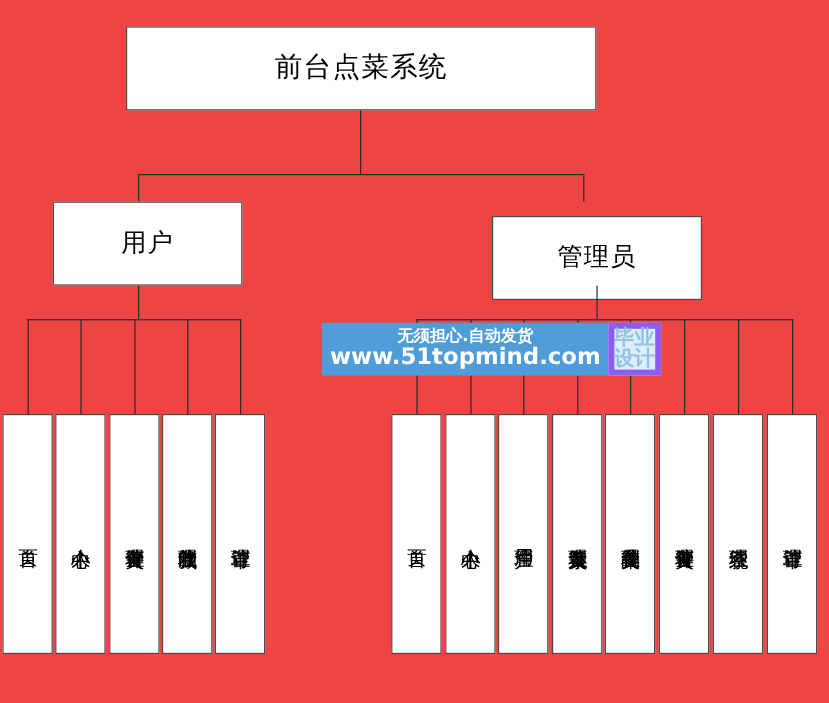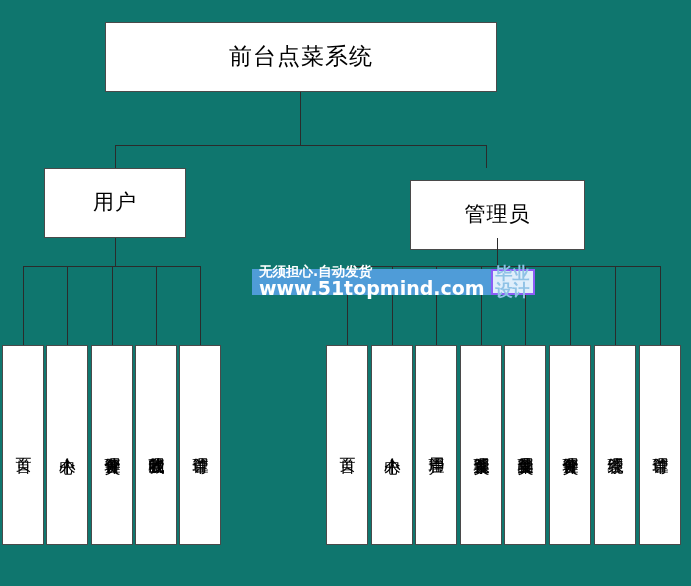--- a/index.html
+++ b/index.html
@@ -8,22 +8,23 @@
     padding: 0;
     background: #ffffff;
   }
   body {
     font-family: "DejaVu Sans", "Liberation Sans", sans-serif;
   }
   #diagram-canvas {
     position: relative;
     width: 691px;
     height: 586px;
-    background: #0f766e;
+    background: #ef4444;
     overflow: hidden;
+    text-align: center;
   }
   
   .node {
     position: absolute;
     box-sizing: border-box;
     background: #ffffff;
     border: 1.3px solid #4a4a4a;
     display: flex;
     align-items: center;
     justify-content: center;
@@ -81,21 +82,21 @@
   #watermark .wm-line2 {
     color: #ffffff;
     font-size: 19px;
     font-weight: bold;
     letter-spacing: 0px;
     white-space: nowrap;
     line-height: 1.05;
   }
   #watermark .wm-badge {
     background: #dfeefb;
-    border: 2px solid #8b5cf6;
+    border: 5px solid #8b5cf6;
     box-sizing: border-box;
     width: 44px;
     display: flex;
     flex-direction: column;
     align-items: center;
     justify-content: center;
     color: #8fc2e6;
     font-size: 17px;
     font-weight: bold;
     line-height: 1.02;
@@ -108,21 +109,21 @@
 
   <div class="node node-root" style="left:105px; top:22px; width:392px; height:70px;">前台点菜系统</div>
 
   <div class="conn conn-v" style="left:300px; top:92px; height:53px;"></div>
 
   <div class="conn conn-h" style="left:115px; top:145px; width:371px;"></div>
 
   <div class="conn conn-v" style="left:115px; top:145px; height:23px;"></div>
   <div class="conn conn-v" style="left:486px; top:145px; height:23px;"></div>
 
-  <div class="node node-branch" style="left:44px; top:168px; width:142px; height:70px;">用户</div>
+  <div class="node node-branch" style="left:44px; top:168px; width:158px; height:70px;">用户</div>
 
   <div class="node node-branch" style="left:410px; top:168px; width:175px; height:70px;margin-top:12px;">管理员</div>
 
   <div class="conn conn-v" style="left:115px; top:238px; height:28px;"></div>
   <div class="conn conn-h" style="left:23px; top:266px; width:178px;"></div>
 
   <div class="conn conn-v" style="left:23px;  top:266px; height:79px;"></div>
   <div class="conn conn-v" style="left:67px;  top:266px; height:79px;"></div>
   <div class="conn conn-v" style="left:112px; top:266px; height:79px;"></div>
   <div class="conn conn-v" style="left:156px; top:266px; height:79px;"></div>
@@ -148,21 +149,21 @@
 
   <div class="node node-leaf" style="left:326px; top:345px; width:42px; height:200px;">首页</div>
   <div class="node node-leaf" style="left:371px; top:345px; width:42px; height:200px;">个人中心</div>
   <div class="node node-leaf" style="left:415px; top:345px; width:42px; height:200px;">用户管理</div>
   <div class="node node-leaf" style="left:460px; top:345px; width:42px; height:200px;">美食菜系管理</div>
   <div class="node node-leaf" style="left:504px; top:345px; width:42px; height:200px;">美食菜品管理</div>
   <div class="node node-leaf" style="left:549px; top:345px; width:42px; height:200px;">美食评分管理</div>
   <div class="node node-leaf" style="left:594px; top:345px; width:42px; height:200px;">系统管理</div>
   <div class="node node-leaf" style="left:639px; top:345px; width:42px; height:200px;">订单管理</div>
 
-  <div id="watermark" style="left:252px; top:269px; height:26px;">
+  <div id="watermark" style="left:268px; top:269px; height:44px;">
     <div class="wm-main">
       <div class="wm-line1">无须担心.自动发货</div>
       <div class="wm-line2">www.51topmind.com</div>
     </div>
     <div class="wm-badge">
       <span>毕业</span>
       <span>设计</span>
     </div>
   </div>
 

